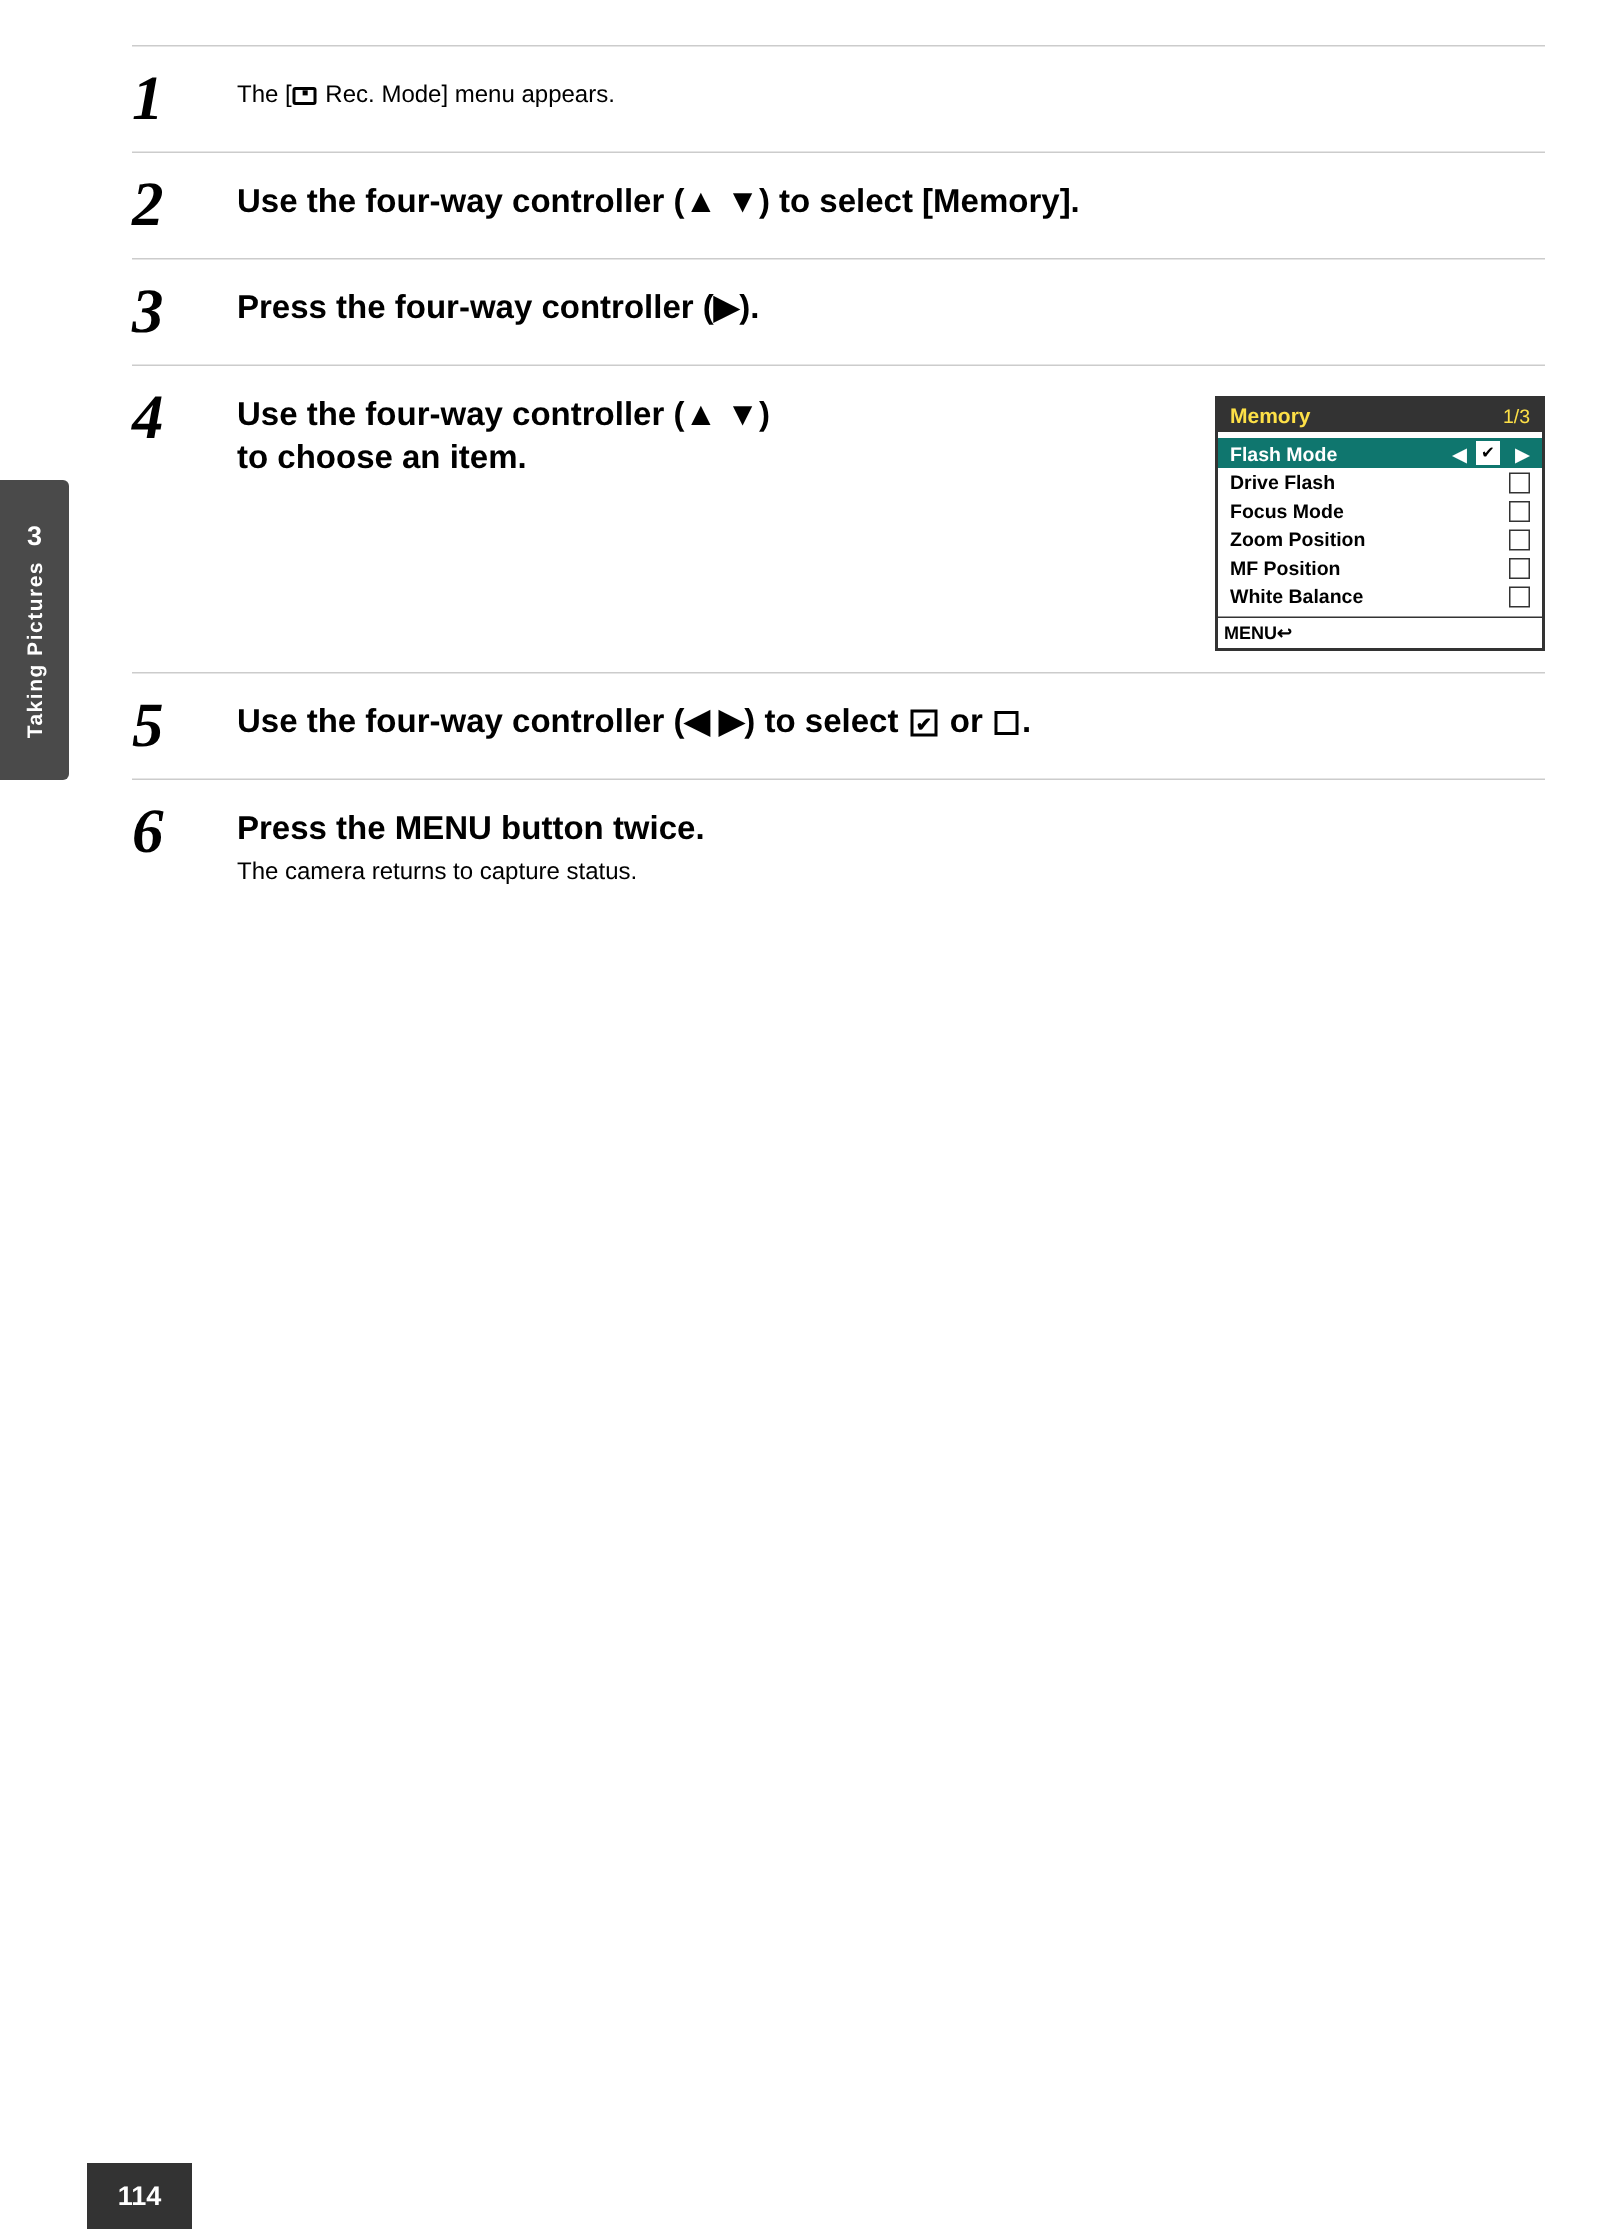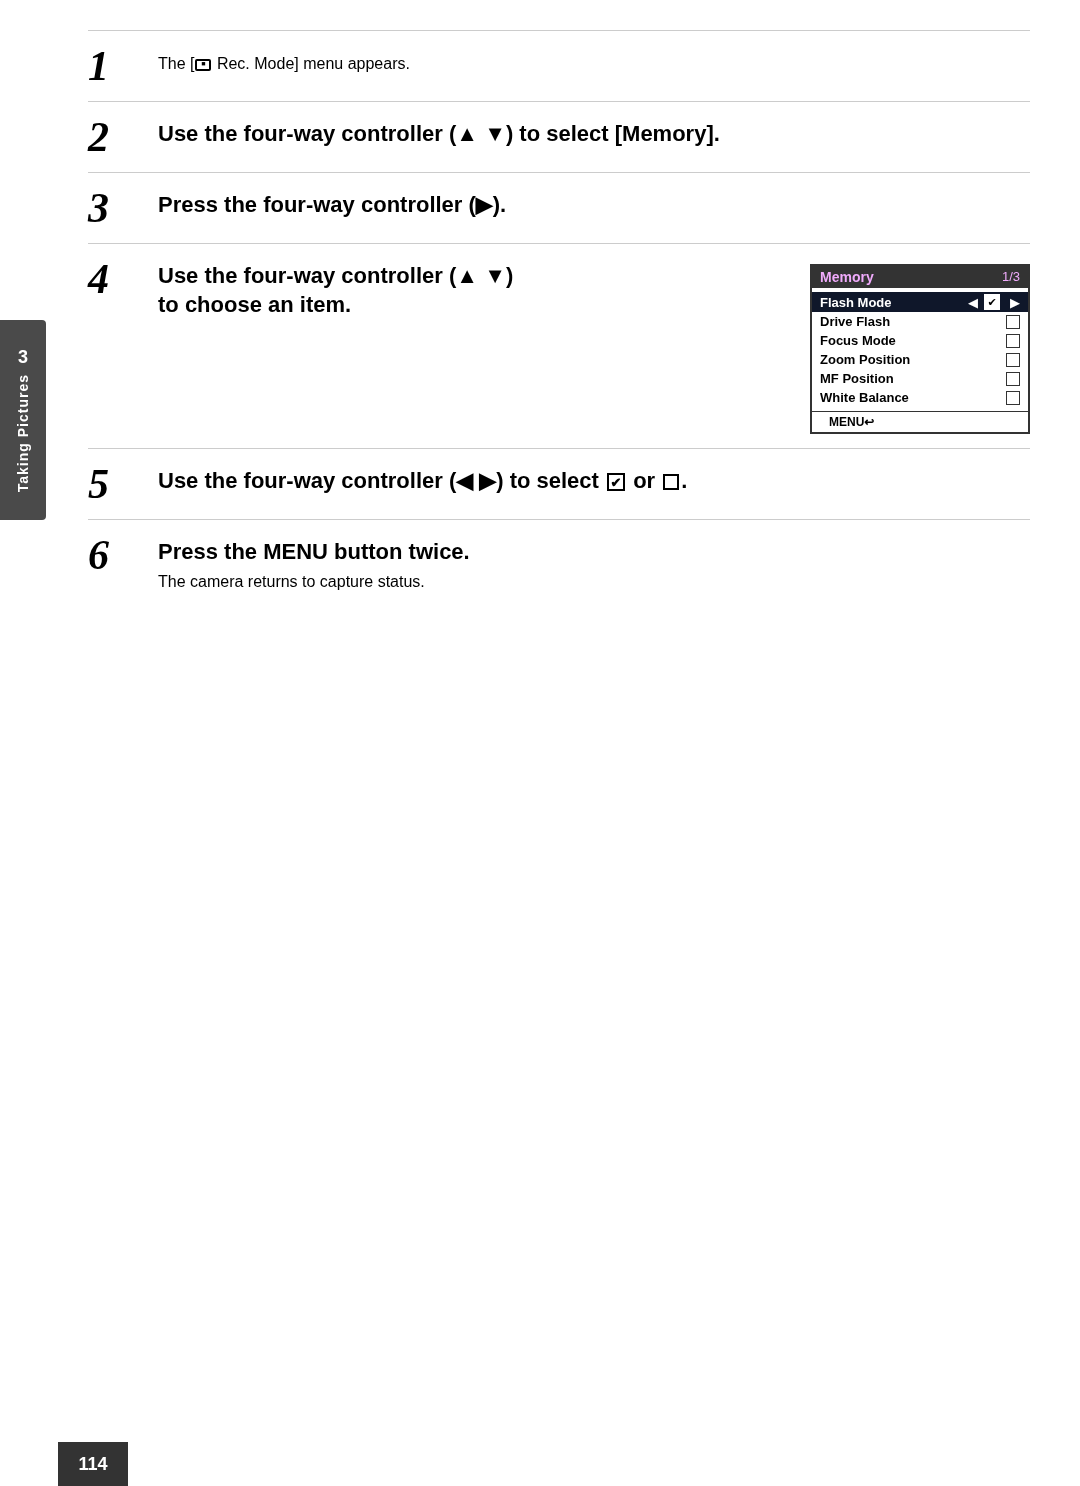--- a/index.html
+++ b/index.html
@@ -126,22 +126,23 @@
       background: #ffffff;
       font-size: 13px;
       margin-left: 20px;
       vertical-align: top;
       margin-top: 2px;
     }
 
     .memory-header {
       display: flex;
       justify-content: space-between;
+      align-items: center;
       background: #333333;
-      color: #f0abfc;
+      color: #fde047;
       padding: 3px 8px;
       font-size: 14px;
       font-weight: bold;
     }
 
     .memory-header-page {
       font-size: 13px;
       font-weight: normal;
     }
 
@@ -152,33 +153,33 @@
     .memory-row {
       display: flex;
       align-items: center;
       padding: 2px 8px;
       font-size: 13px;
       color: #000;
       gap: 6px;
     }
 
     .memory-row.selected {
-      background: #0f172a;
+      background: #0f766e;
       color: #ffffff;
     }
 
     .memory-row-label {
       flex: 1;
       font-weight: bold;
       font-size: 13px;
     }
 
     .memory-footer {
       border-top: 1.5px solid #333;
-      padding: 3px 17px;
+      padding: 3px 4px;
       font-size: 12px;
       font-weight: bold;
     }
 
     
     .step4-body {
       display: flex;
       align-items: flex-start;
       gap: 28px;
     }

